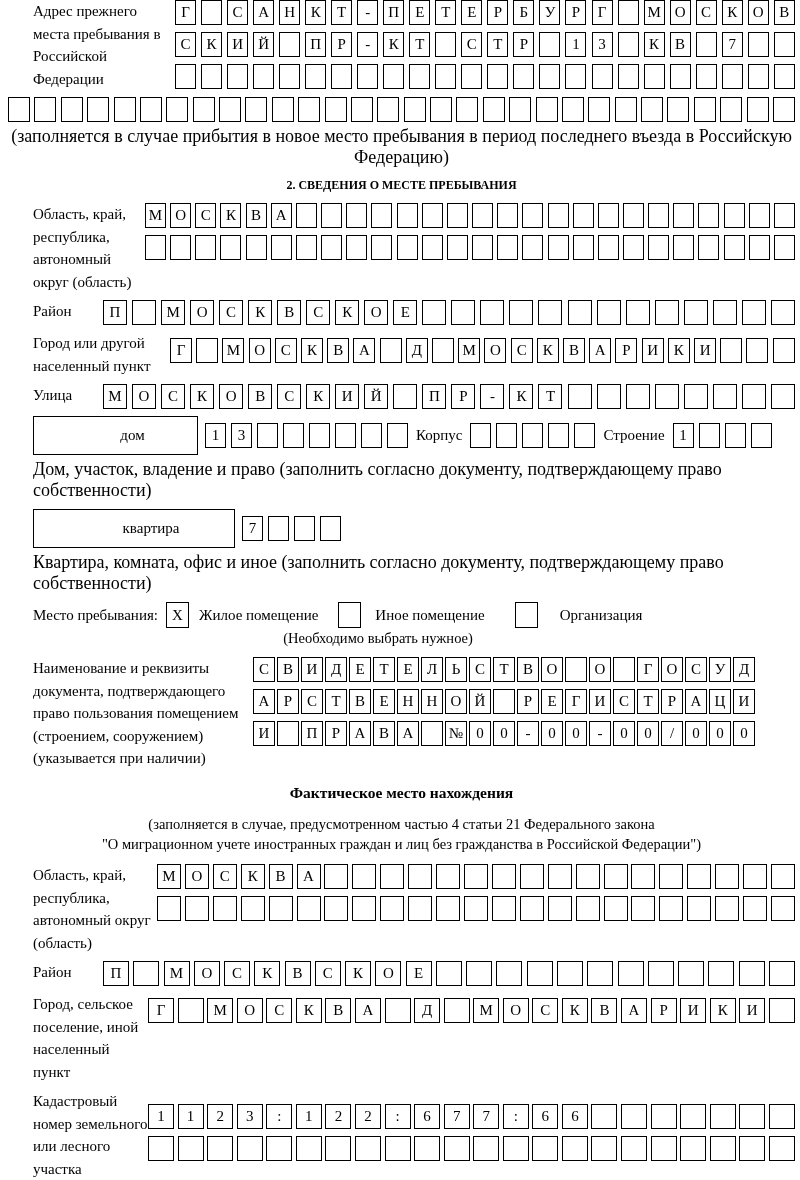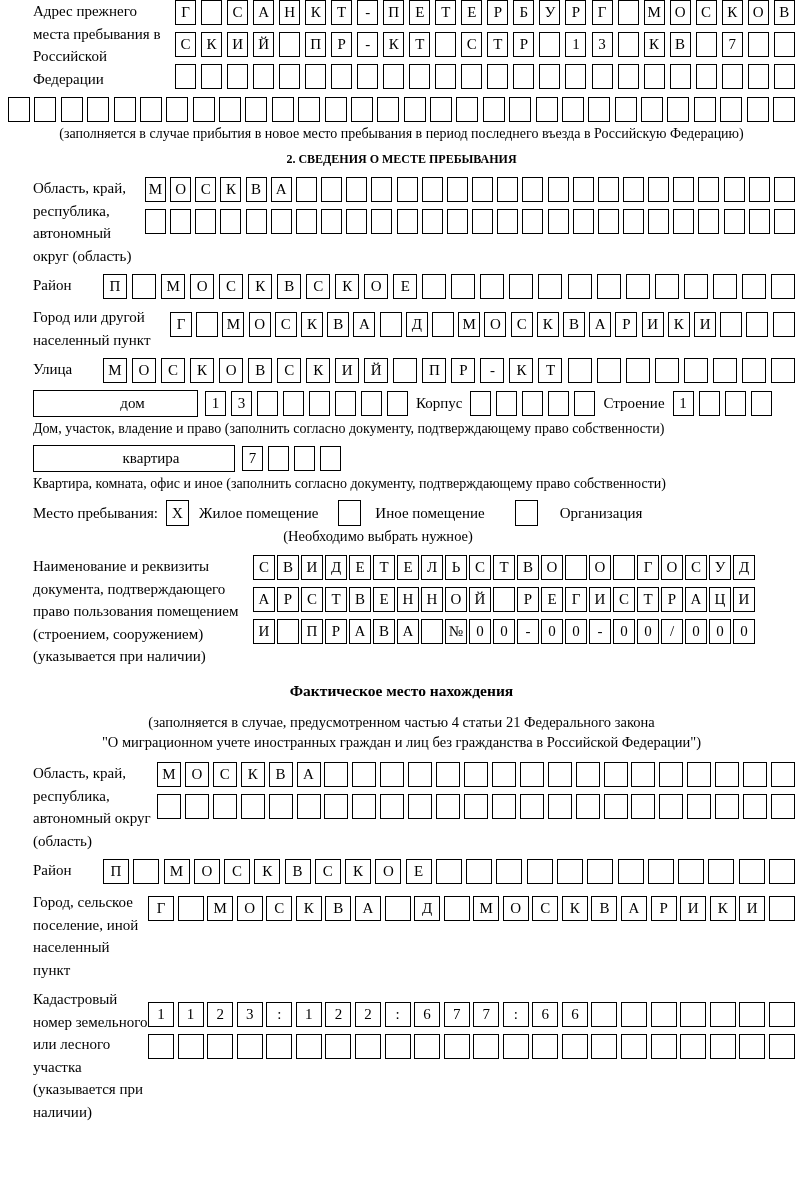--- a/index.html
+++ b/index.html
@@ -38,27 +38,27 @@
   .r-full { --cw: 22px; margin-left: -25px; margin-top: 7px; }
   .r-reg2 { --cw: 21px; }
   .r-dist2{ --cw: 24px; }
   .r-city2{ --cw: 22px; }
   .r-doc  { --cw: 22px; margin-right: 40px; }
   .r-regA { --cw: 24px; }
   .r-distA{ --cw: 26px; }
   .r-cityA{ --cw: 26px; }
   .r-cad  { --cw: 26px; }
 
-  .caption { font-size: 14px; margin: 4px 0 8px 0; }
+  .caption { font-size: 18px; margin: 4px 0 8px 0; }
   .caption.center { text-align: center; margin-left: -25px; }
   .section-title { text-align: center; font-weight: bold; font-size: 12px; margin: 10px 0 10px -25px; }
 
   .dom-row { display: flex; align-items: center; margin: 2px 0 4px 0; }
   .widebox {
-    border: 1.5px solid #000; height: 27px;
+    border: 1.5px solid #000; height: 39px;
     display: flex; align-items: center; justify-content: center; font-size: 15px; padding-left: 34px;
   }
   .dom-box { width: 165px; margin-right: 7px; }
   .kv-box  { width: 202px; margin-right: 7px; }
   .inline-cells { display: flex; gap: 5px; }
   .inline-label { margin: 0 8px; }
 
   .check-row { display: flex; align-items: center; margin: 8px 0 2px 0; }
   .checkbox {
     width: 23px; height: 26px; border: 1.5px solid #000;

